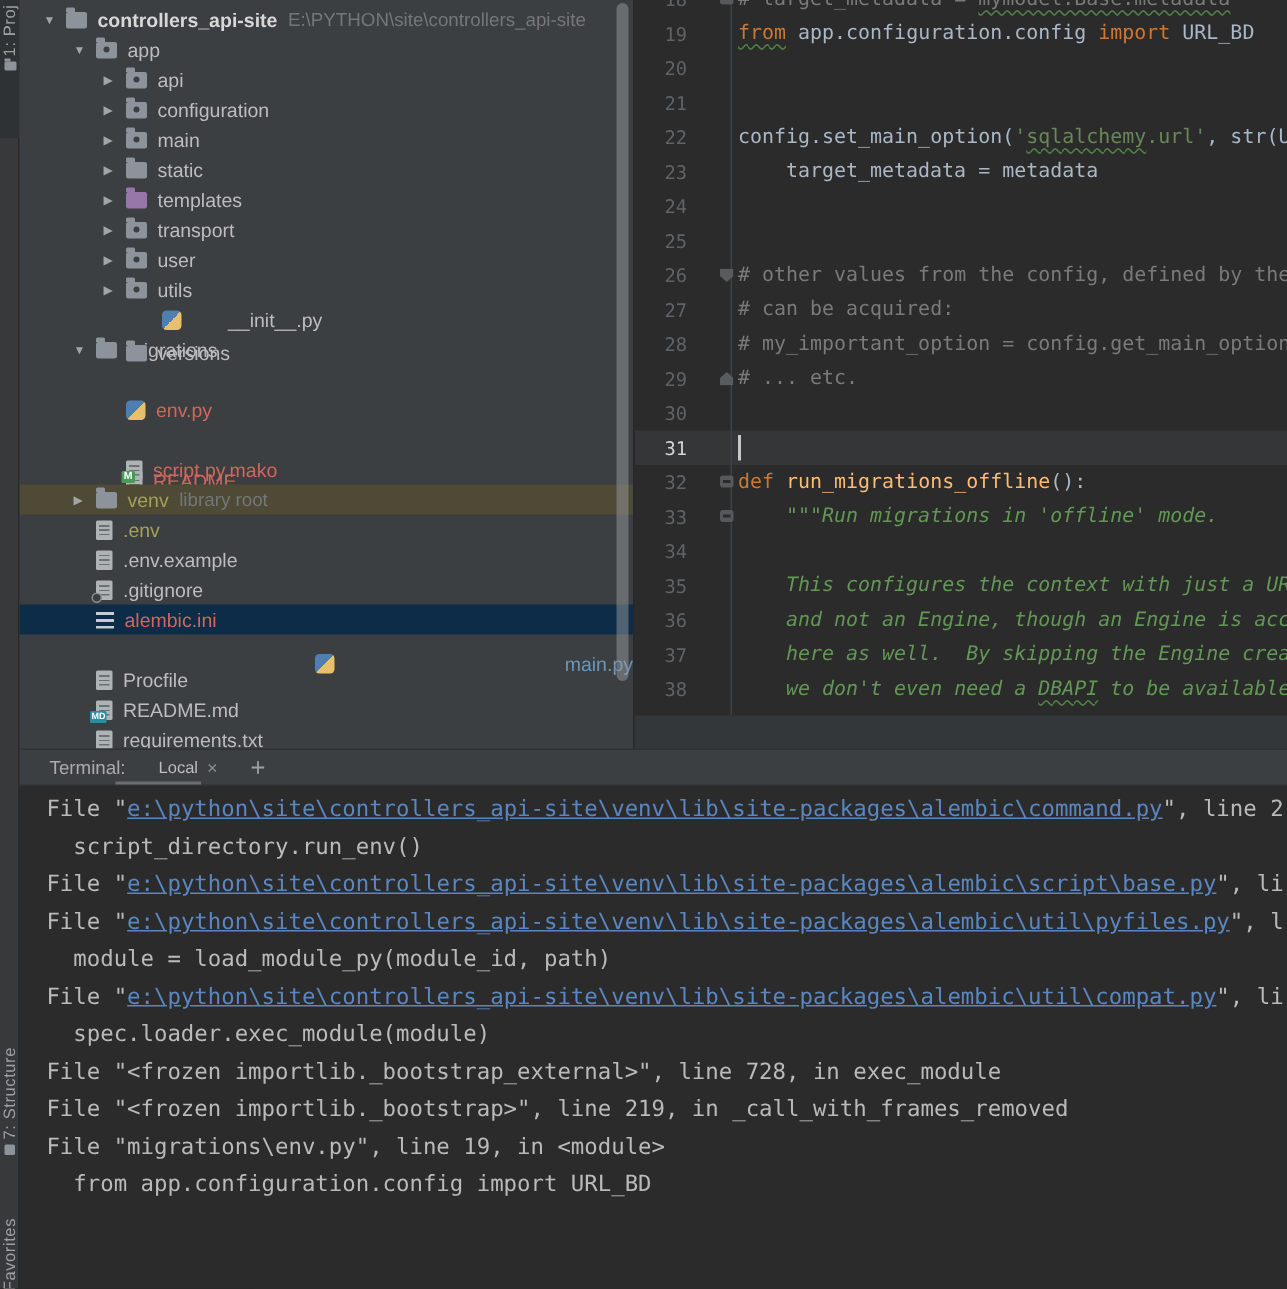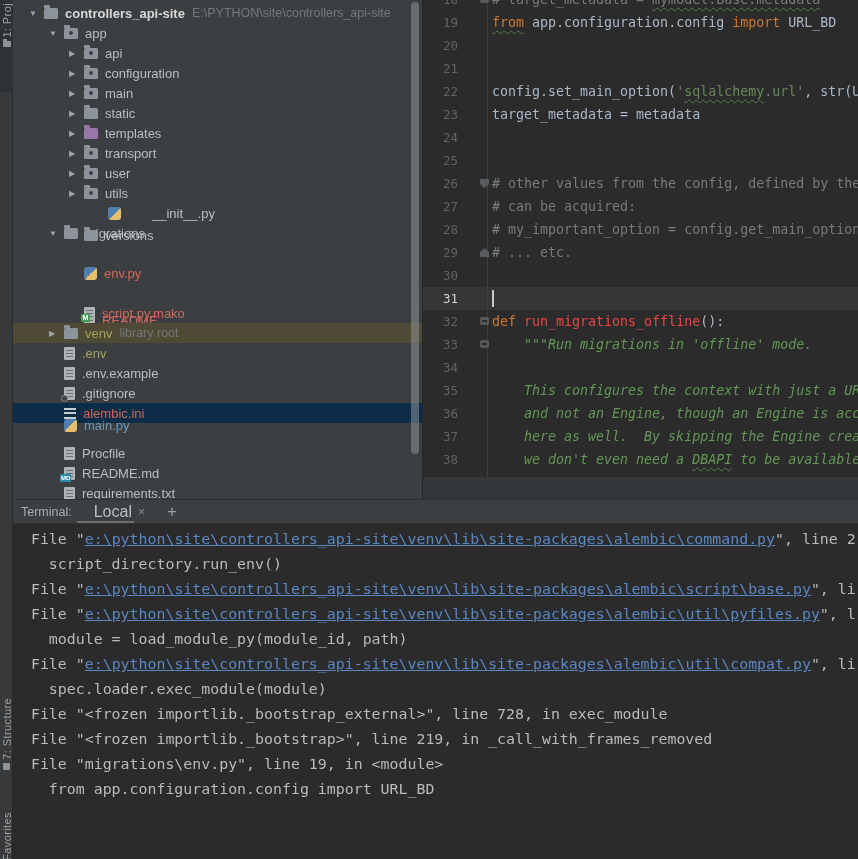--- a/index.html
+++ b/index.html
@@ -49,28 +49,28 @@
   .eline.cur{background:#343638;}
   .gnum{flex:none;display:inline-block;width:64px;padding-right:29px;box-sizing:border-box;text-align:right;color:#606366;font-size:12.5px;font-family:"DejaVu Sans Mono",monospace;}
   .gnum.curnum{color:#d4d4d4;}
   .ecode{white-space:pre;margin-left:5px;}
   .fold{position:absolute;left:57px;top:7px;width:9px;height:9px;background:#585c5e;z-index:3;}
   .fold.down{clip-path:polygon(0 0,100% 0,100% 55%,50% 100%,0 55%);}
   .fold.up{clip-path:polygon(50% 0,100% 45%,100% 100%,0 100%,0 45%);}
   .fold.minus{height:8px;border-radius:2px;background:#55595b;}
   .fold.minus::after{content:"";position:absolute;left:2px;right:2px;top:3px;height:1.5px;background:#2b2b2b;}
   .caret{position:absolute;left:69px;top:3px;width:1.5px;height:17px;background:#c8c8c8;}
-  .c-com{color:#7a7a7a;} .c-kw{color:#cc7832;} .c-fn{color:#ef4444;}
+  .c-com{color:#7a7a7a;} .c-kw{color:#cc7832;} .c-fn{color:#fdba74;}
   .c-str{color:#6a8759;} .c-doc{color:#629755;font-style:italic;} .c-code{color:#a9b7c6;}
   .wavy{text-decoration-line:underline;text-decoration-style:wavy;text-decoration-color:#4f7f45;text-decoration-thickness:1px;text-underline-offset:3px;}
   #hscroll-strip{position:absolute;left:423px;top:477px;width:435px;height:22px;background:#343739;}
   
   #terminal-bar{position:absolute;left:13px;top:499px;right:0;height:25px;background:#3c3f41;border-top:1px solid #2f3234;border-bottom:1px solid #2f3234;box-sizing:border-box;display:flex;align-items:center;}
-  #terminal-label{color:#a9abad;font-size:12.5px;margin-left:8px;}
-  #terminal-tab{color:#bcbec0;font-size:16px;margin-left:22px;}
+  #terminal-label{color:#a9abad;font-size:12.5px;margin-left:20px;}
+  #terminal-tab{color:#bcbec0;font-size:11px;margin-left:22px;}
   #tab-close{color:#8b8e90;font-size:12px;margin-left:6px;}
   #tab-add{color:#9da0a2;font-size:17px;font-weight:300;margin-left:22px;}
   #tab-underline{position:absolute;left:64px;bottom:0;width:57px;height:2.5px;background:#6c6f71;}
   #terminal{position:absolute;left:13px;top:524px;right:0;bottom:0;background:#2b2b2b;overflow:hidden;padding-top:3px;
             font-family:"DejaVu Sans Mono",monospace;font-size:14.9px;line-height:25px;}
   .tline{white-space:pre;}
   .tplain{color:#bababa;}
   .tlink{color:#5a86c2;text-decoration:underline;}
 </style>
 </head>
@@ -192,21 +192,21 @@
       <div class="trow" style="top: 383px; padding-left: 36px;">
         <span class="arr"></span>
         <span class="ticon gitignore"></span>
         <span class="tlabel">.gitignore</span>
       </div>
       <div class="trow sel" style="top: 403px; padding-left: 36px;">
         <span class="arr"></span>
         <span class="ticon alembic"></span>
         <span class="tlabel unversioned">alembic.ini</span>
       </div>
-      <div class="trow" style="top: 415px; padding-left: 36px;">
+      <div class="trow" style="top: 432px; padding-left: 36px; justify-content: space-between;">
         <span class="arr"></span>
         <span class="ticon python"></span>
         <span class="tlabel modified">main.py</span>
       </div>
       <div class="trow" style="top: 443px; padding-left: 36px;">
         <span class="arr"></span>
         <span class="ticon text"></span>
         <span class="tlabel">Procfile</span>
       </div>
       <div class="trow" style="top: 463px; padding-left: 36px;">
@@ -239,21 +239,21 @@
         <span class="gnum">20</span>
       </div>
       <div class="eline" style="top: 57px;">
         <span class="gnum">21</span>
         <span class="ecode"></span>
       </div>
       <div class="eline" style="top: 80px;">
         <span class="gnum">22</span>
         <span class="ecode"><span class="c-code">config.set_main_option(</span><span class="c-str">'</span><span class="c-str wavy">sqlalchemy</span><span class="c-str">.url'</span><span class="c-code">, str(U</span></span>
       </div>
-      <div class="eline" style="top: 103px;">
+      <div class="eline" style="top: 103px; gap: 32px;">
         <span class="gnum">23</span>
         <span class="ecode"><span class="c-code">target_metadata = metadata</span></span>
       </div>
       <div class="eline" style="top: 126px;">
         <span class="gnum">24</span>
         <span class="ecode"></span>
       </div>
       <div class="eline" style="top: 149px;">
         <span class="gnum">25</span>
         <span class="ecode"></span>

